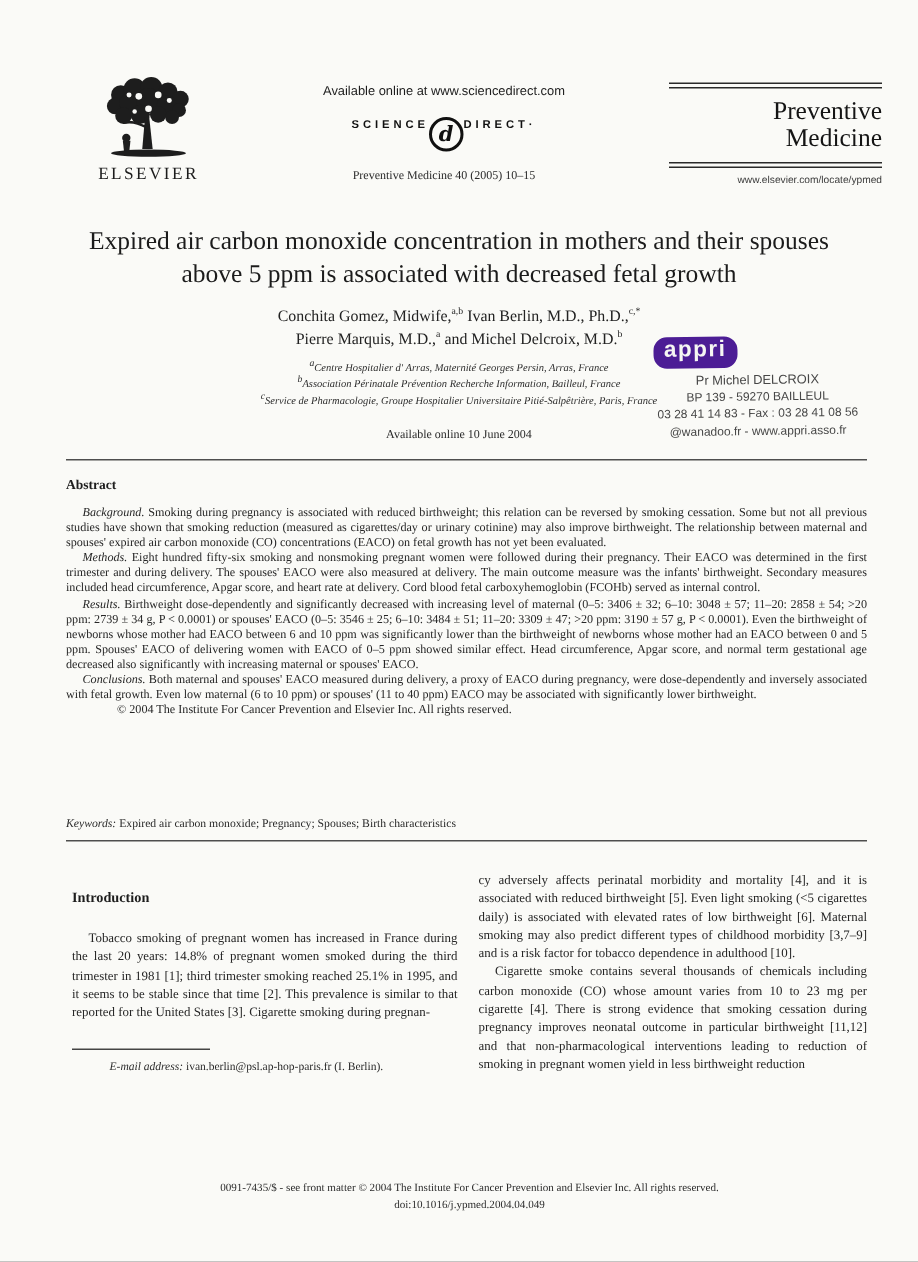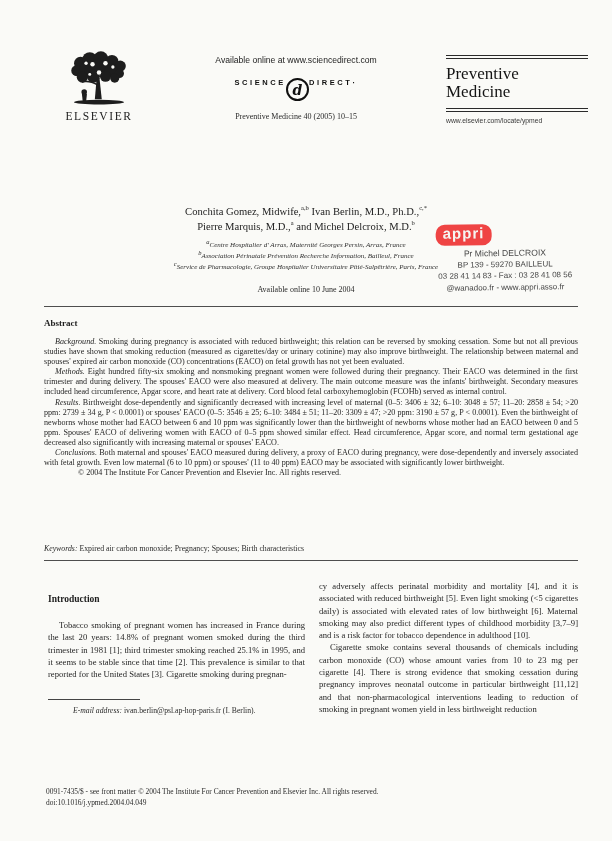--- a/index.html
+++ b/index.html
@@ -12,35 +12,35 @@
   .elsevier{position:absolute;left:56px;top:50px;width:86px;text-align:center;}
   .elsevier svg{display:block;margin:0 auto;}
   .elsevier-label{font-size:11.5px;letter-spacing:1.6px;color:#1c1c1c;margin-top:2px;}
   .hdr-center{position:absolute;left:168px;top:55px;width:256px;text-align:center;}
   .available-online{font-family:"Liberation Sans", sans-serif;font-size:8.6px;color:#1d1d1d;}
   .sd-logo{margin-top:13px;display:flex;align-items:flex-start;justify-content:center;gap:0;}
   .sd-word{font-family:"Liberation Sans", sans-serif;font-weight:bold;font-size:7.5px;letter-spacing:2.6px;color:#101010;}
   .sd-circle{width:19px;height:19px;border:2px solid #101010;border-radius:50%;display:flex;align-items:center;justify-content:center;
     font-family:"DejaVu Serif", serif;font-style:italic;font-weight:bold;font-size:14px;color:#101010;line-height:1;}
   .journal-ref{margin-top:11px;font-size:8px;color:#2a2a2a;}
-  .hdr-right{position:absolute;left:446px;top:55px;width:142px;text-align:left;}
+  .hdr-right{position:absolute;left:446px;top:55px;width:142px;text-align:right;}
   .dbl-rule{height:2px;border-top:1.4px solid #2a2a2a;border-bottom:1px solid #2a2a2a;}
   .journal-name{font-size:17px;line-height:1.08;color:#141414;margin:6px 0 6px 0;font-weight:500;}
   .journal-url{font-family:"Liberation Sans", sans-serif;font-size:6.8px;color:#3a3a3a;margin-top:5px;}
   
   .title{position:absolute;left:40px;top:150px;width:532px;text-align:center;font-size:17px;line-height:1.28;color:#1b1b1b;}
   .authors{position:absolute;left:40px;top:205px;width:532px;text-align:center;font-size:10.6px;line-height:1.4;color:#222;}
   .authors sup,.affils sup{font-size:6.5px;vertical-align:super;line-height:0;}
   .affils{position:absolute;left:40px;top:240px;width:532px;text-align:center;font-style:italic;font-size:7px;line-height:1.6;color:#2e2e2e;}
   .avail-date{position:absolute;left:40px;top:285px;width:532px;text-align:center;font-size:8px;color:#2a2a2a;}
   
   .stamp{position:absolute;left:402px;top:224px;width:206px;transform:rotate(-0.8deg);
     font-family:"Liberation Sans", sans-serif;color:#474747;text-align:center;}
   .appri-row{text-align:left;padding-left:34px;}
-  .appri-box{display:inline-block;background:#ef4444;color:#f6f6f3;font-weight:bold;font-size:15px;
+  .appri-box{display:inline-block;background:#4c1d95;color:#f6f6f3;font-weight:bold;font-size:15px;
     padding:0 7px 2px 7px;border-radius:9px;letter-spacing:1px;line-height:1.25;}
   .stamp-line{font-size:8px;line-height:1.42;white-space:nowrap;}
   .stamp-name{font-size:8.6px;margin-top:2px;}
   
   .rule{position:absolute;left:44px;width:534px;border-top:1px solid #4e4e4e;}
   
   .abstract-head{position:absolute;left:44px;top:318px;font-size:9px;font-weight:bold;color:#1e1e1e;}
   .abstract{position:absolute;left:44px;top:337px;width:534px;font-size:8.1px;line-height:10.1px;text-align:justify;color:#262626;}
   .abstract p{margin:0;text-indent:11px;}
   .abstract p.no-indent{text-indent:0;margin-left:34px;}
@@ -53,21 +53,21 @@
   .col-left p{margin:0;text-indent:11px;}
   .col-right{position:absolute;left:319px;top:580px;width:259px;}
   .col-right p{margin:0;}
   .col-right p + p{text-indent:11px;}
   
   .footnote{position:absolute;left:48px;top:699px;width:257px;font-size:7.7px;line-height:11px;text-align:justify;color:#2b2b2b;}
   .footnote-rule{width:92px;border-top:1px solid #444;margin-bottom:5px;}
   .footnote p{margin:0;text-indent:9px;}
   .em-label{font-style:italic;margin-left:16px;}
   .footer{position:absolute;left:46px;top:786px;width:534px;font-size:7.4px;line-height:1.55;color:#2c2c2c;}
-  .footer div{white-space:nowrap;}
+  .footer div{white-space:nowrap;text-align:center;}
 </style>
 </head>
 <body>
 
 <div class="page">
 
   <div class="elsevier">
     <span>
       <svg width="74" height="58" viewBox="0 0 80 62">
         <g fill="#1d1d1d">
@@ -118,20 +118,22 @@
     <div class="dbl-rule"></div>
     <div class="journal-name">
       <div>Preventive</div>
       <div>Medicine</div>
     </div>
     <div class="dbl-rule"></div>
     <div class="journal-url">www.elsevier.com/locate/ypmed</div>
   </div>
 
   <div class="title">
+    <div>Expired air carbon monoxide concentration in mothers and their spouses</div>
+    <div>above 5 ppm is associated with decreased fetal growth</div>
   </div>
 
   <div class="authors">
     <div><span>Conchita Gomez, Midwife,</span><sup>a,b</sup><span> Ivan Berlin, M.D., Ph.D.,</span><sup>c,*</sup></div>
     <div><span>Pierre Marquis, M.D.,</span><sup>a</sup><span> and Michel Delcroix, M.D.</span><sup>b</sup></div>
   </div>
 
   <div class="affils">
     <div><sup>a</sup><span>Centre Hospitalier d' Arras, Maternité Georges Persin, Arras, France</span></div>
     <div><sup>b</sup><span>Association Périnatale Prévention Recherche Information, Bailleul, France</span></div>

